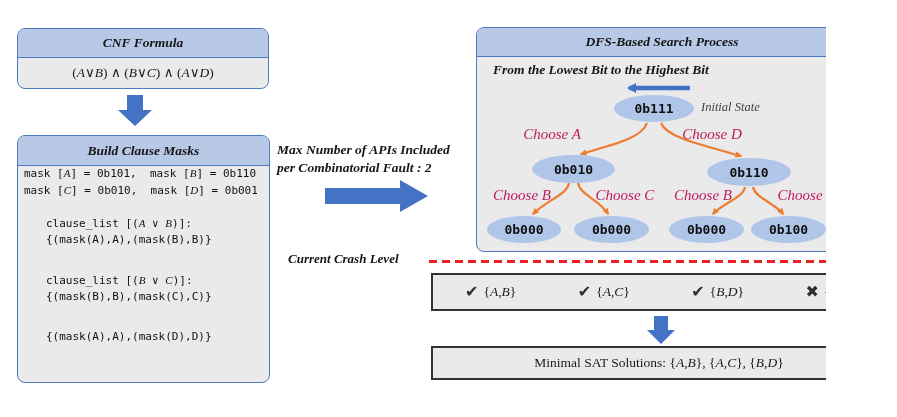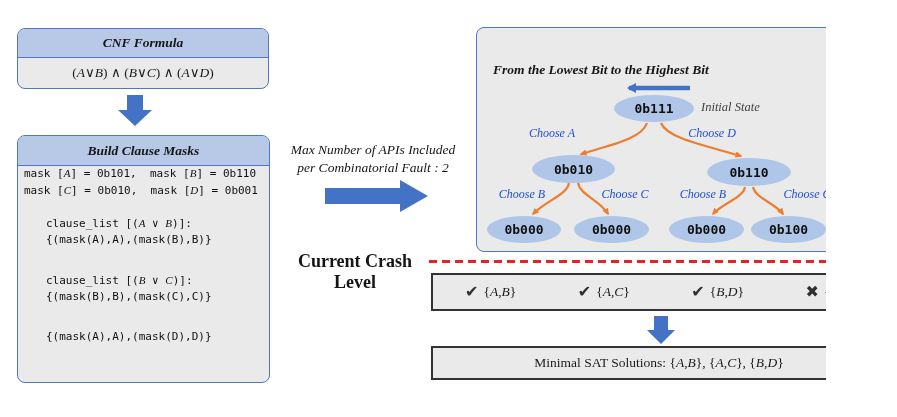--- a/index.html
+++ b/index.html
@@ -23,49 +23,49 @@
   .code-line {
     font-family:"DejaVu Sans Mono", monospace; font-size:11px;
     line-height:16px; white-space:pre; color:#101010;
   }
   .clause-group { margin-top:24px; margin-left:22px; }
   .clause-group.first { margin-top:16px; }
   .v { font-family:"Liberation Serif", serif; font-style:italic; }
   
   .transition-label {
     position:absolute; left:277px; top:141px; width:192px;
-    text-align:center; font-weight:normal; font-style:italic;
+    text-align:left; font-weight:bold; font-style:italic;
     font-size:13.5px; line-height:18px; color:#151515;
   }
   
   .dfs-subtitle {
     position:absolute; left:16px; top:34px; width:100%; text-align:left;
     font-weight:bold; font-style:italic; font-size:13.5px; color:#151515;
   }
   .node {
     position:absolute; background:#b0c6e9; border-radius:50%;
     display:flex; align-items:center; justify-content:center;
     font-family:"DejaVu Sans Mono", monospace; font-weight:600;
     font-size:13px; color:#101010;
   }
   .elabel {
     position:absolute; transform:translateX(-50%); white-space:nowrap;
-    font-style:italic; font-size:12px; color:#1d4ed8;
+    font-style:italic; font-size:15px; color:#be185d;
   }
   .initial-state {
     position:absolute; left:224px; top:72px; font-style:italic;
     font-size:12.5px; color:#404040;
   }
   .tree-svg { position:absolute; inset:0; pointer-events:none; }
   
   .arrows { position:absolute; inset:0; pointer-events:none; }
   
   .crash-label {
-    position:absolute; left:288px; top:251px; width:134px; text-align:center;
-    font-weight:bold; font-size:18px; color:#151515;
+    position:absolute; left:288px; top:251px; width:134px; text-align:left;
+    font-weight:bold; font-style:italic; font-size:13px; color:#151515;
   }
   .crash-line {
     position:absolute; left:429px; top:260px; width:462px; height:3px;
     background:repeating-linear-gradient(90deg,#e82127 0 8px,transparent 8px 13px);
   }
   
   .darkbox {
     position:absolute; background:#eaeaea; border:2px solid #333;
     box-sizing:border-box;
   }
@@ -122,20 +122,21 @@
       </div>
     </div>
   </div>
 
   <div class="transition-label">
     <div>Max Number of APIs Included</div>
     <div>per Combinatorial Fault : 2</div>
   </div>
 
   <div class="bluebox" style="left:476px; top:27px; width:372px; height:225px;">
+    <div class="hd" style="height:28px;">DFS-Based Search Process</div>
     <div class="dfs-subtitle">From the Lowest Bit to the Highest Bit</div>
 
     <svg class="tree-svg" width="372" height="225" viewBox="0 0 372 225">
       <defs>
         <marker id="oarr" markerWidth="8" markerHeight="8" refX="5.5" refY="3.2" orient="auto" markerUnits="userSpaceOnUse">
           <path d="M0,0 L7,3.2 L0,6.4 Z" fill="#ED7D31"></path>
         </marker>
         <marker id="barr" markerWidth="12" markerHeight="12" refX="7" refY="5" orient="auto" markerUnits="userSpaceOnUse">
           <path d="M0,0 L9,5 L0,10 Z" fill="#4472C4"></path>
         </marker>

